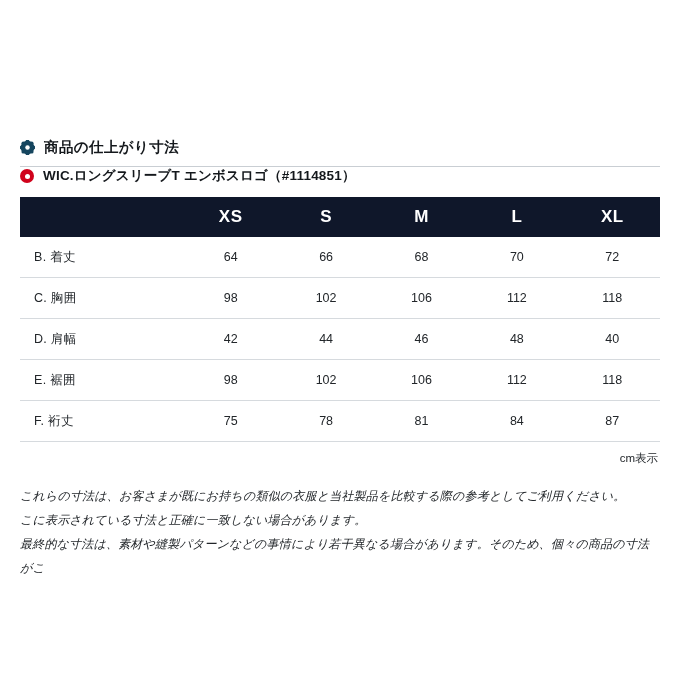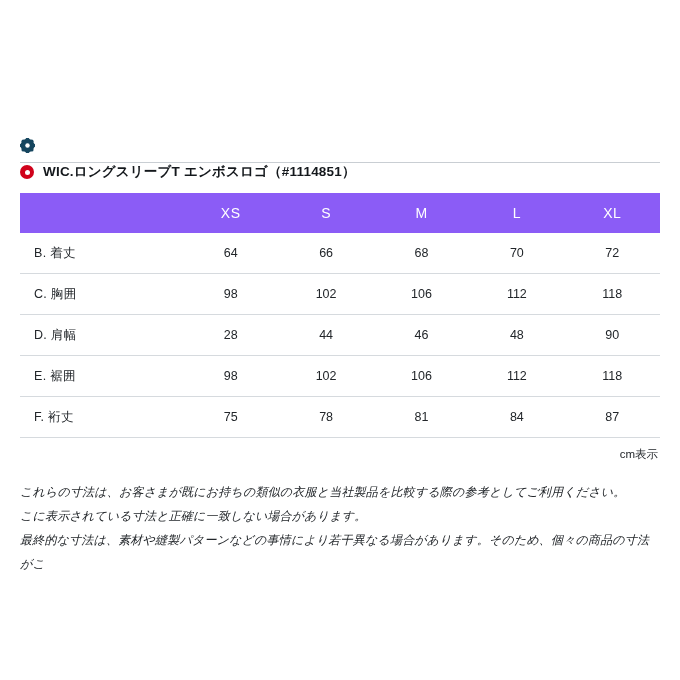--- a/index.html
+++ b/index.html
@@ -82,24 +82,24 @@
     color: #14181c;
   }
 
   
   table.size-table {
     width: 640px;
     border-collapse: collapse;
     table-layout: fixed;
   }
   table.size-table thead th {
-    background: #8b5cf6;
+    background: #0f172a;
     color: #ffffff;
-    font-size: 14px;
-    font-weight: normal;
+    font-size: 17px;
+    font-weight: bold;
     height: 38px;
     text-align: center;
     letter-spacing: 0.5px;
   }
   table.size-table thead th.hdr-label {
     text-align: left;
     padding-left: 14px;
   }
   table.size-table tbody td {
     height: 38px;
@@ -151,20 +151,21 @@
             <circle cx="2.6" cy="12" r="3.2"></circle>
             <circle cx="21.4" cy="12" r="3.2"></circle>
             <circle cx="5.3" cy="5.3" r="3.0"></circle>
             <circle cx="18.7" cy="5.3" r="3.0"></circle>
             <circle cx="5.3" cy="18.7" r="3.0"></circle>
             <circle cx="18.7" cy="18.7" r="3.0"></circle>
           </g>
           <circle cx="12" cy="12" r="3.6" fill="#ffffff"></circle>
         </svg>
       </span>
+      <span class="section-title">商品の仕上がり寸法</span>
     </div>
 
     <div class="product-row">
       <span class="ring"></span>
       <span class="product-name">WIC.ロングスリーブT エンボスロゴ（#1114851）</span>
     </div>
 
     <table class="size-table">
       <thead>
         <tr>
@@ -188,25 +189,25 @@
         <tr>
           <td class="row-label">C. 胸囲</td>
           <td>98</td>
           <td>102</td>
           <td>106</td>
           <td>112</td>
           <td>118</td>
         </tr>
         <tr>
           <td class="row-label">D. 肩幅</td>
-          <td>28</td>
+          <td>42</td>
           <td>44</td>
           <td>46</td>
           <td>48</td>
-          <td>90</td>
+          <td>40</td>
         </tr>
         <tr>
           <td class="row-label">E. 裾囲</td>
           <td>98</td>
           <td>102</td>
           <td>106</td>
           <td>112</td>
           <td>118</td>
         </tr>
         <tr>

